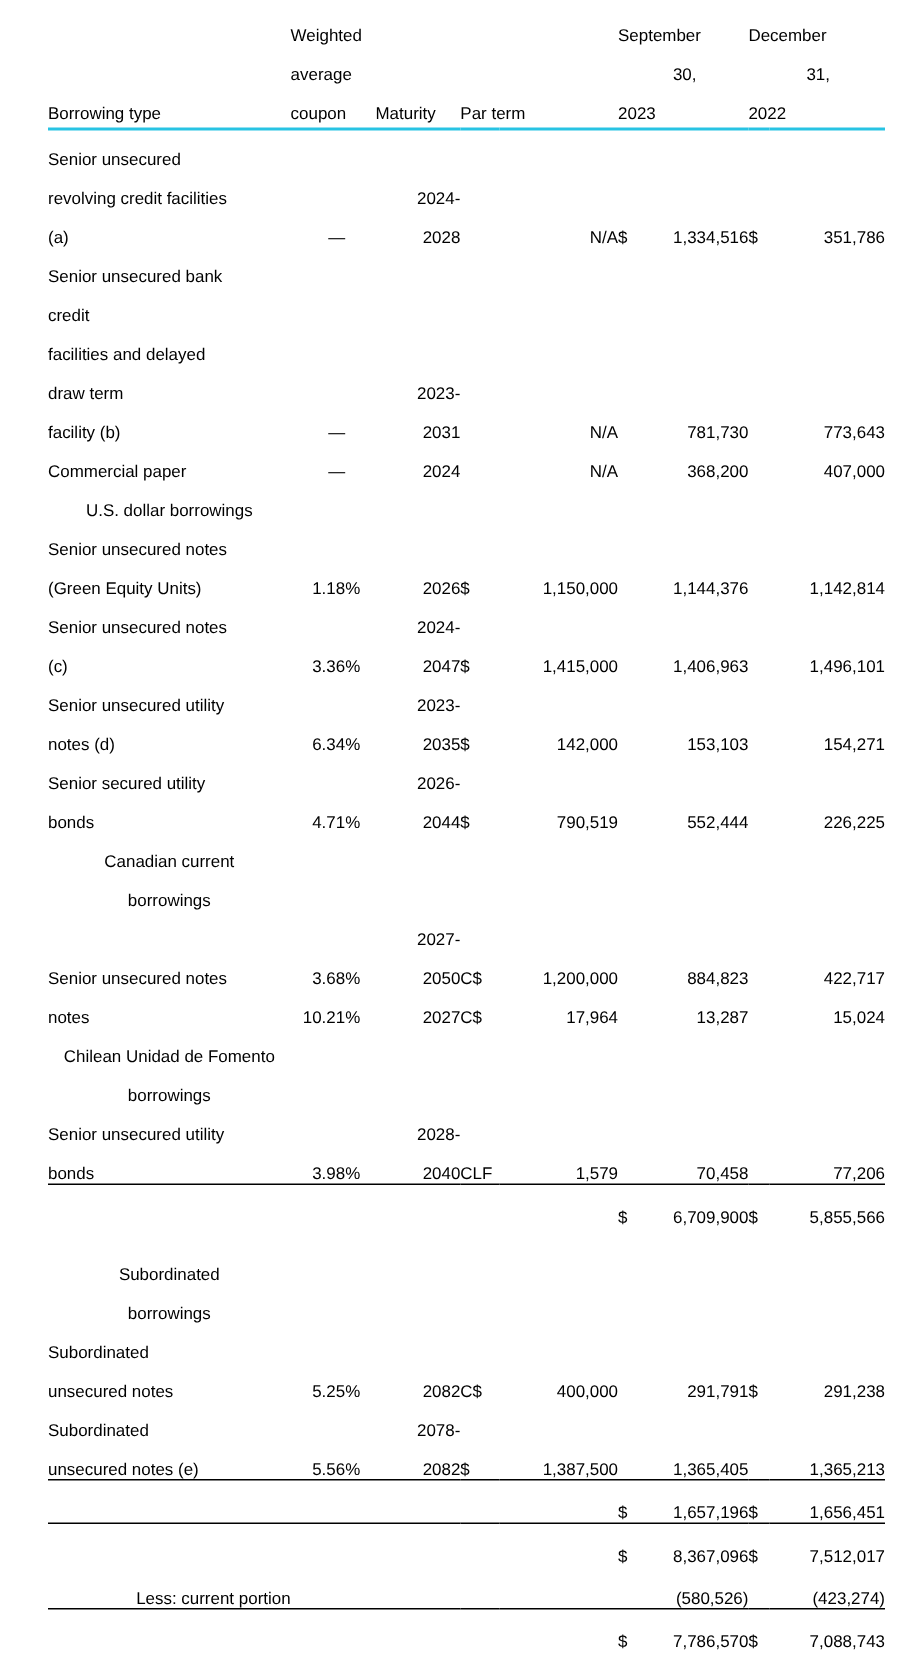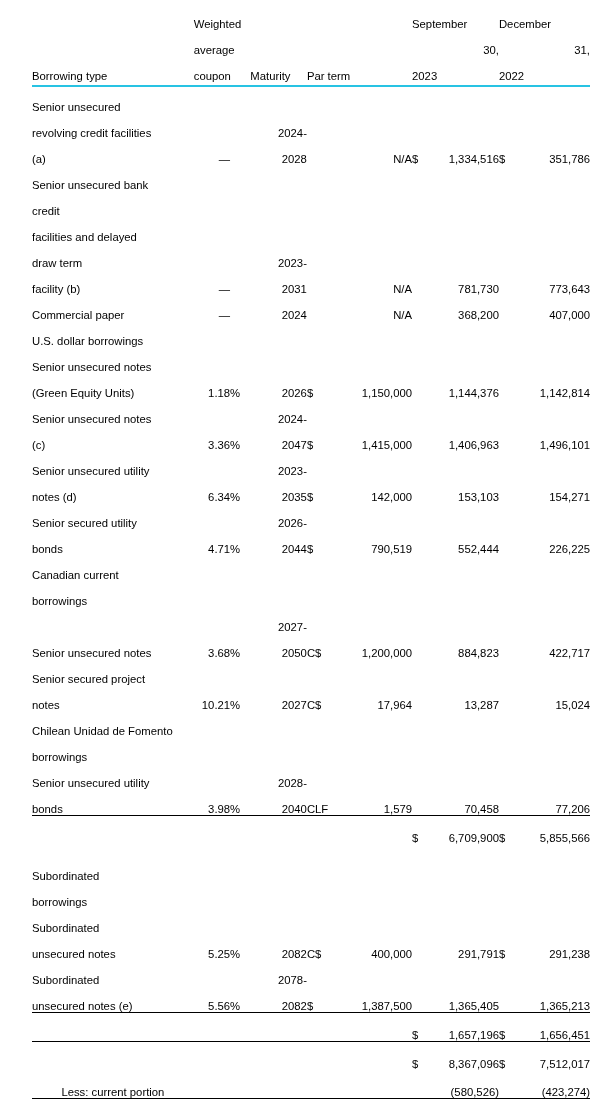--- a/index.html
+++ b/index.html
@@ -52,34 +52,34 @@
   }
 
   
   .hd {
     font-weight: bold;
     font-size: 11.3px;
     padding-bottom: 1px;
     vertical-align: bottom;
   }
   .hd.left { text-align: left; }
-  .hd.leftish { text-align: right; padding-left: 2px; }
+  .hd.leftish { text-align: center; padding-left: 2px; }
   .hrow td { height: 26px; }
   .hdr-rule td {
     border-bottom: 2.2px solid #28c3e3;
     height: 3px;
     line-height: 0;
     font-size: 0;
   }
 
   
   .r td { height: 26px; }
   .lbl       { text-align: left; padding-left: 12px; }
-  .lbl0      { text-align: left; padding-left: 0px; font-weight: bold; }
-  .lbl-plain { text-align: center; padding-left: 0px; }
+  .lbl0      { text-align: center; padding-left: 0px; font-weight: bold; }
+  .lbl-plain { text-align: right; padding-left: 0px; }
   .num       { text-align: right; padding-right: 2px; }
   .num-b     { text-align: right; padding-right: 2px; font-weight: bold; }
   .pct       { text-align: left; padding-left: 4px; }
   .cur       { text-align: left; padding-left: 3px; }
   .cur-b     { text-align: left; padding-left: 3px; font-weight: bold; }
   .mat       { text-align: right; padding-right: 4px; }
   .rule-bot td { border-bottom: 1.1px solid #000000; }
   .spacer td { height: 12px; line-height: 0; font-size: 0; }
   .total-row td { height: 28px; }
 </style>
@@ -398,32 +398,20 @@
         <td class="mat">2050</td>
         <td class="cur">C$</td>
         <td class="num">1,200,000</td>
         <td class="cur-b"></td>
         <td class="num-b">884,823</td>
         <td class="cur"></td>
         <td class="num">422,717</td>
       </tr>
 
       <tr class="r">
-        <td class="lbl">Senior secured project</td>
-        <td class="num"></td>
-        <td class="pct"></td>
-        <td class="mat"></td>
-        <td class="cur"></td>
-        <td class="num"></td>
-        <td class="cur-b"></td>
-        <td class="num-b"></td>
-        <td class="cur"></td>
-        <td class="num"></td>
-      </tr>
-      <tr class="r">
         <td class="lbl">notes</td>
         <td class="num">10.21</td>
         <td class="pct">%</td>
         <td class="mat">2027</td>
         <td class="cur">C$</td>
         <td class="num">17,964</td>
         <td class="cur-b"></td>
         <td class="num-b">13,287</td>
         <td class="cur"></td>
         <td class="num">15,024</td>

